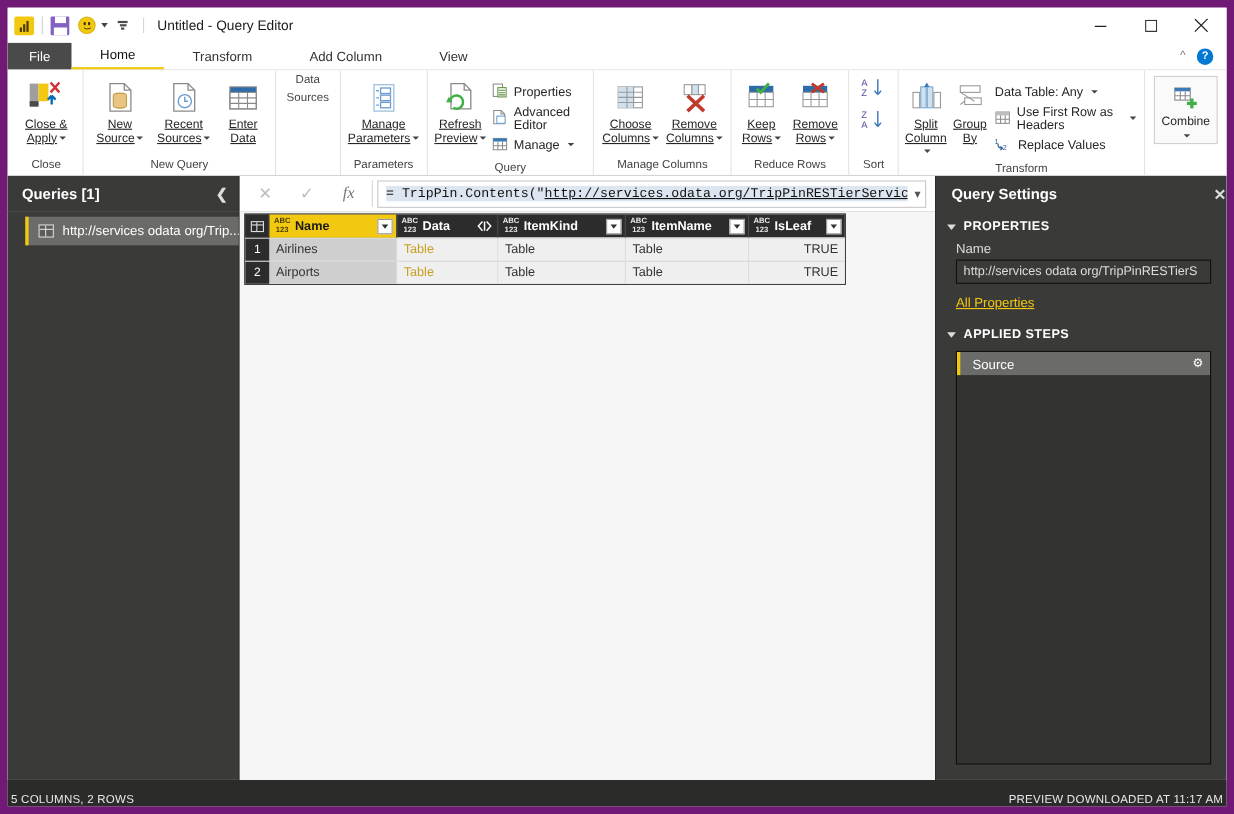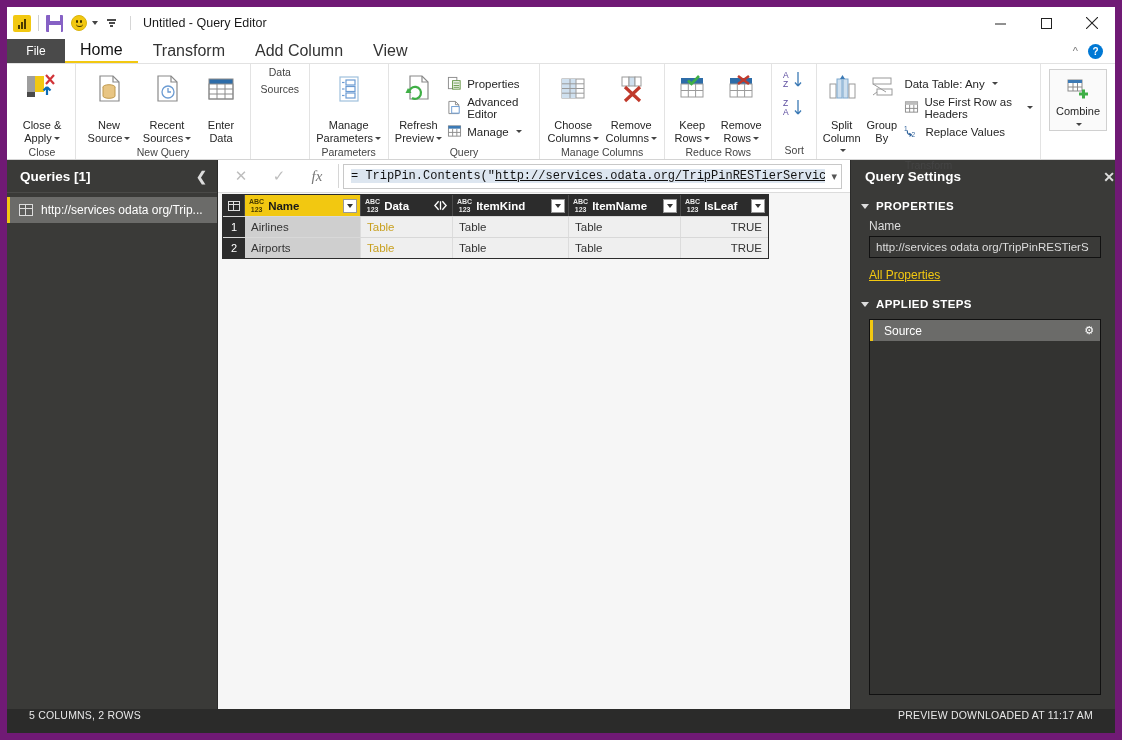--- a/index.html
+++ b/index.html
@@ -91,23 +91,23 @@
     background: #ffffff;
     border-bottom: 1px solid #e2e2e2;
     position: relative;
   }
   .tab-file {
     background: #4a4a4a; color: #fff; font-size: 12px;
     display: flex; align-items: center; justify-content: center;
     width: 58px;
   }
   .tab {
-    font-size: 16px; color: #333;
+    font-size: 12px; color: #333;
     display: flex; align-items: center; justify-content: center;
-    padding: 0 15px; white-space: nowrap;
+    padding: 0 26px; white-space: nowrap;
   }
   .tab.active { color: #111; border-bottom: 2px solid #f2c811; font-weight: 400; }
   .tabstrip .right-tools {
     margin-left:auto; display:flex; align-items:center; gap:10px; padding-right:12px;
   }
   .collapse-chev { color:#777; font-size:11px; }
   .help-btn {
     width:15px;height:15px;border-radius:50%;background:#0078d4;color:#fff;
     font-size:10px;display:flex;align-items:center;justify-content:center;font-weight:bold;
   }
@@ -130,22 +130,23 @@
   .rgroup-items { flex: 1; display: flex; align-items: flex-start; padding-top: 6px; }
   .rgroup-label {
     font-size: 10.5px; color: #444; text-align: center; height: 17px; line-height: 17px;
   }
   .bigbtn {
     width: 58px; display: flex; flex-direction: column; align-items: center;
     padding: 2px 1px 0; cursor: default;
   }
   .bigbtn .ico { height: 34px; display: flex; align-items: center; justify-content: center; }
   .bigbtn .lbl {
-    font-size: 11px; color: #262626; text-align: center; line-height: 12.5px; margin-top: 13px;
+    font-size: 11px; color: #262626; text-align: center; line-height: 12.5px; margin-top: 1px;
     width: 100%;
+    text-decoration: underline;
   }
   .bigbtn.w70 { width: 70px; }
   .bigbtn.w76 { width: 76px; }
   .bigbtn.w62 { width: 62px; }
   .bigbtn.w50 { width: 50px; }
   .dncaret {
     display:inline-block;width:0;height:0;
     border-left:3px solid transparent;border-right:3px solid transparent;border-top:3.5px solid #444;
     vertical-align: middle; margin-left: 2px; margin-bottom: 1px;
   }
@@ -174,21 +175,21 @@
   }
   .queries-head {
     height: 33px; display: flex; align-items: center; padding: 0 10px 0 13px;
     font-size: 13.5px; font-weight: bold; color: #fff;
     border-bottom: 1px solid #4a4a48;
   }
   .queries-head .chev { margin-left: auto; font-size: 13px; color: #ddd; }
   .query-item {
     height: 26px; display: flex; align-items: center; gap: 8px;
     background: #6b6b69; padding-left: 12px; position: relative;
-    font-size: 12px; color: #fff; margin-top: 4px;
+    font-size: 12px; color: #fff; margin-top: 4px; margin-left: 16px;
   }
   .query-item::before {
     content:""; position:absolute; left:0; top:0; bottom:0; width:3px; background:#f2c811;
   }
   .tbl-ico {
     width: 14px; height: 12px; border: 1px solid #dcdcdc; position: relative; background:#5d5d5b;
   }
   .tbl-ico::before { content:""; position:absolute; left:0; right:0; top:3px; height:1px; background:#dcdcdc;}
   .tbl-ico::after  { content:""; position:absolute; top:0; bottom:0; left:4.5px; width:1px; background:#dcdcdc;}
   .query-label { overflow:hidden; white-space:nowrap; }
@@ -307,21 +308,21 @@
   .step {
     height:21px; display:flex; align-items:center; background:#6b6b69;
     position:relative; padding-left:14px; font-size:12px; color:#fff;
   }
   .step::before { content:""; position:absolute;left:0;top:0;bottom:0;width:3px;background:#f2c811;}
   .step .gear { margin-left:auto; margin-right:6px; font-size:11px; color:#fff; }
 
   
   .statusbar {
     height: 24px; flex: 0 0 24px; background:#2b2b2a; color:#e8e8e8;
-    display:flex; align-items:flex-start; padding:0 22px; font-size:10.5px; letter-spacing:.2px;
+    display:flex; align-items:flex-end; padding:0 3px; font-size:10.5px; letter-spacing:.2px;
   }
   .statusbar .right { margin-left:auto; }
 </style>
 </head>
 <body>
 
 <div class="app">
 
   <div class="titlebar">
     <div class="pbi-icon">

